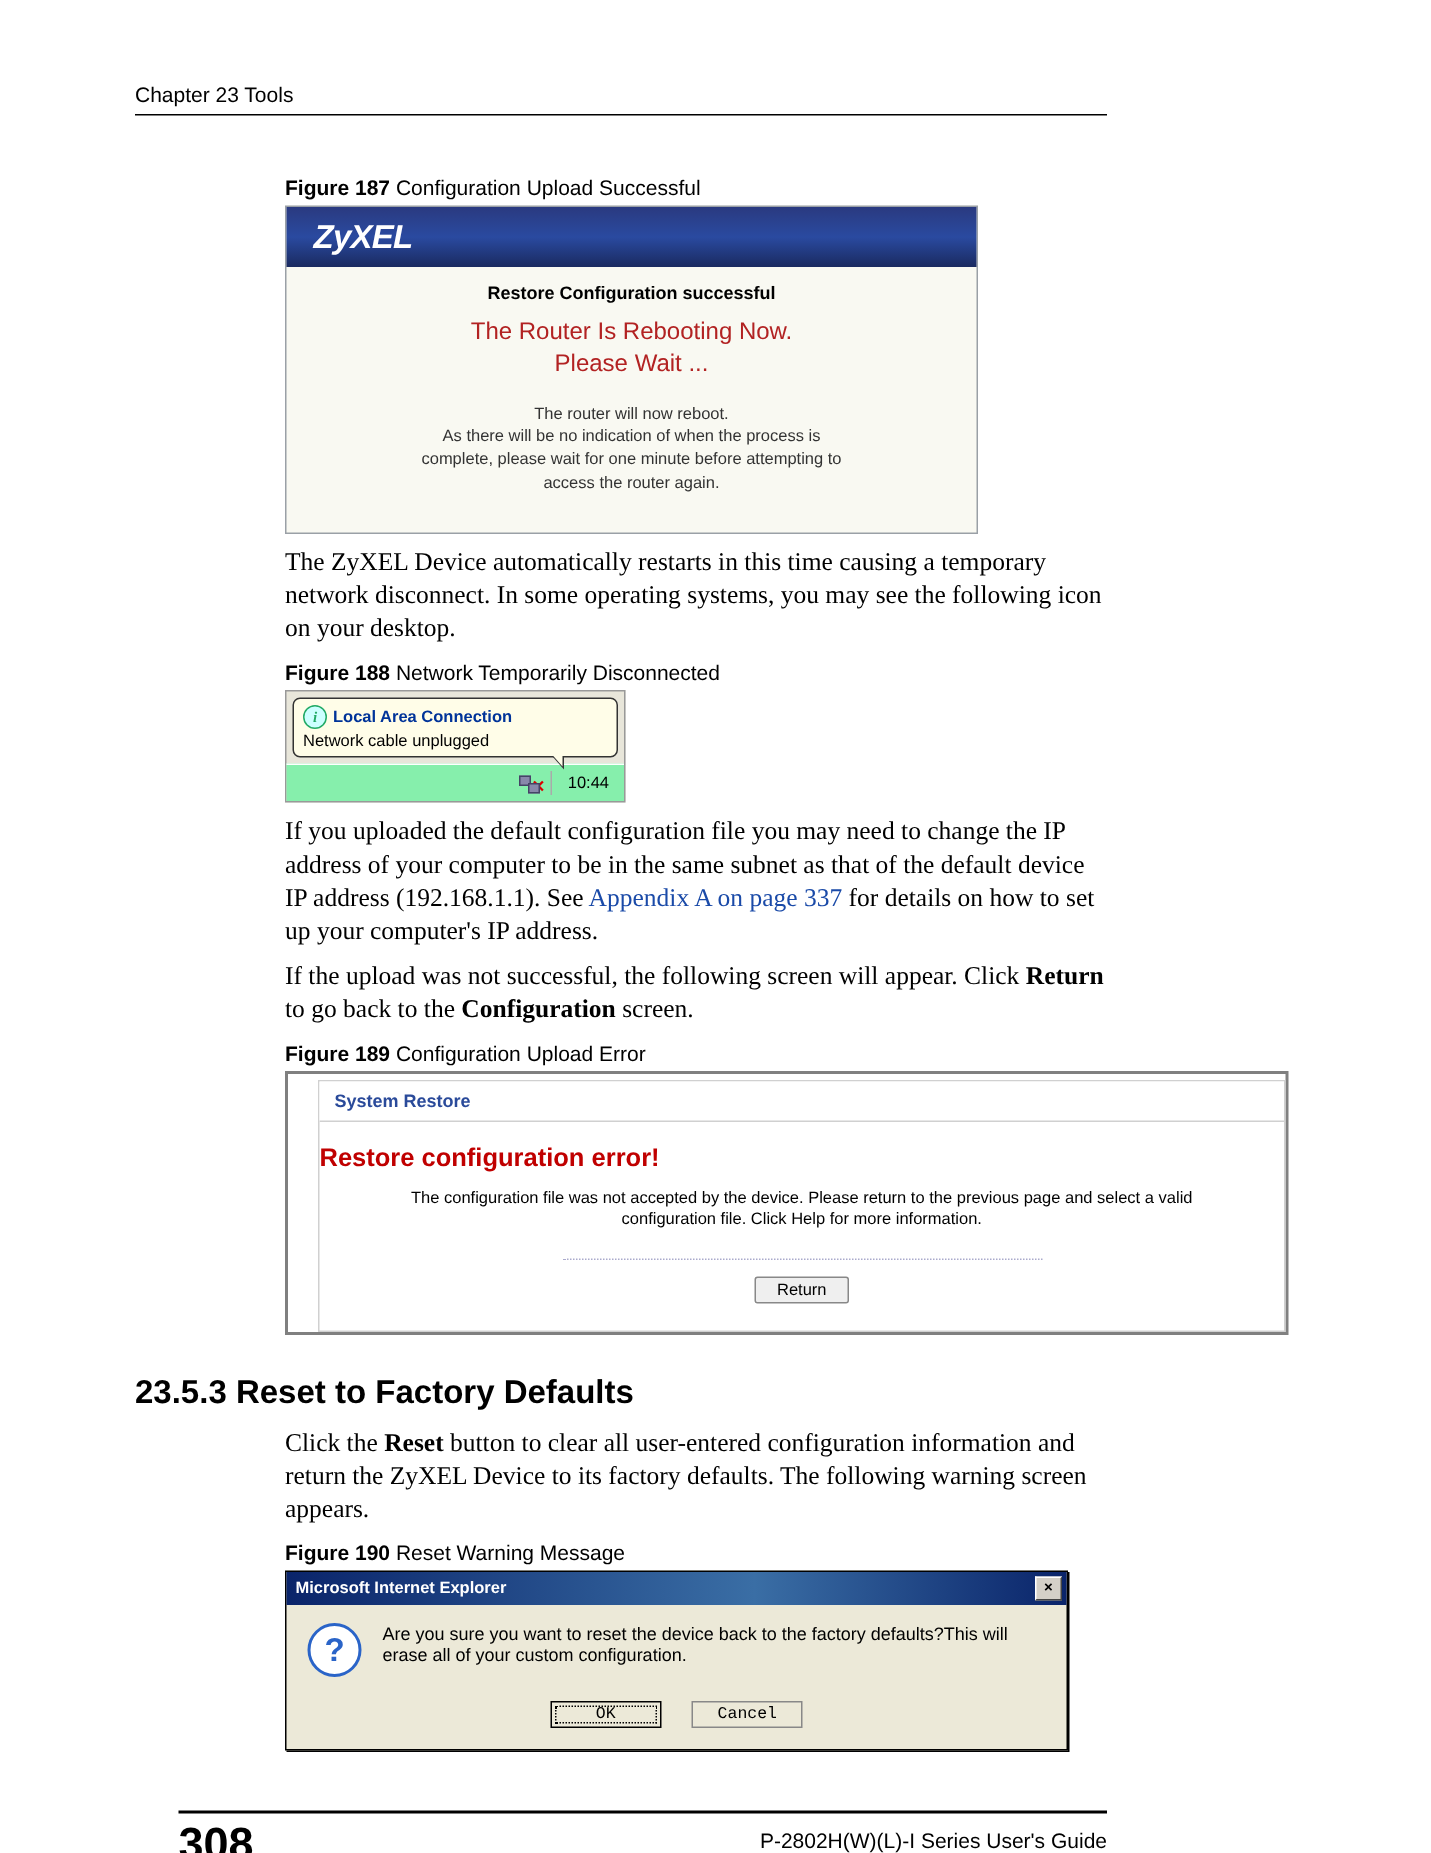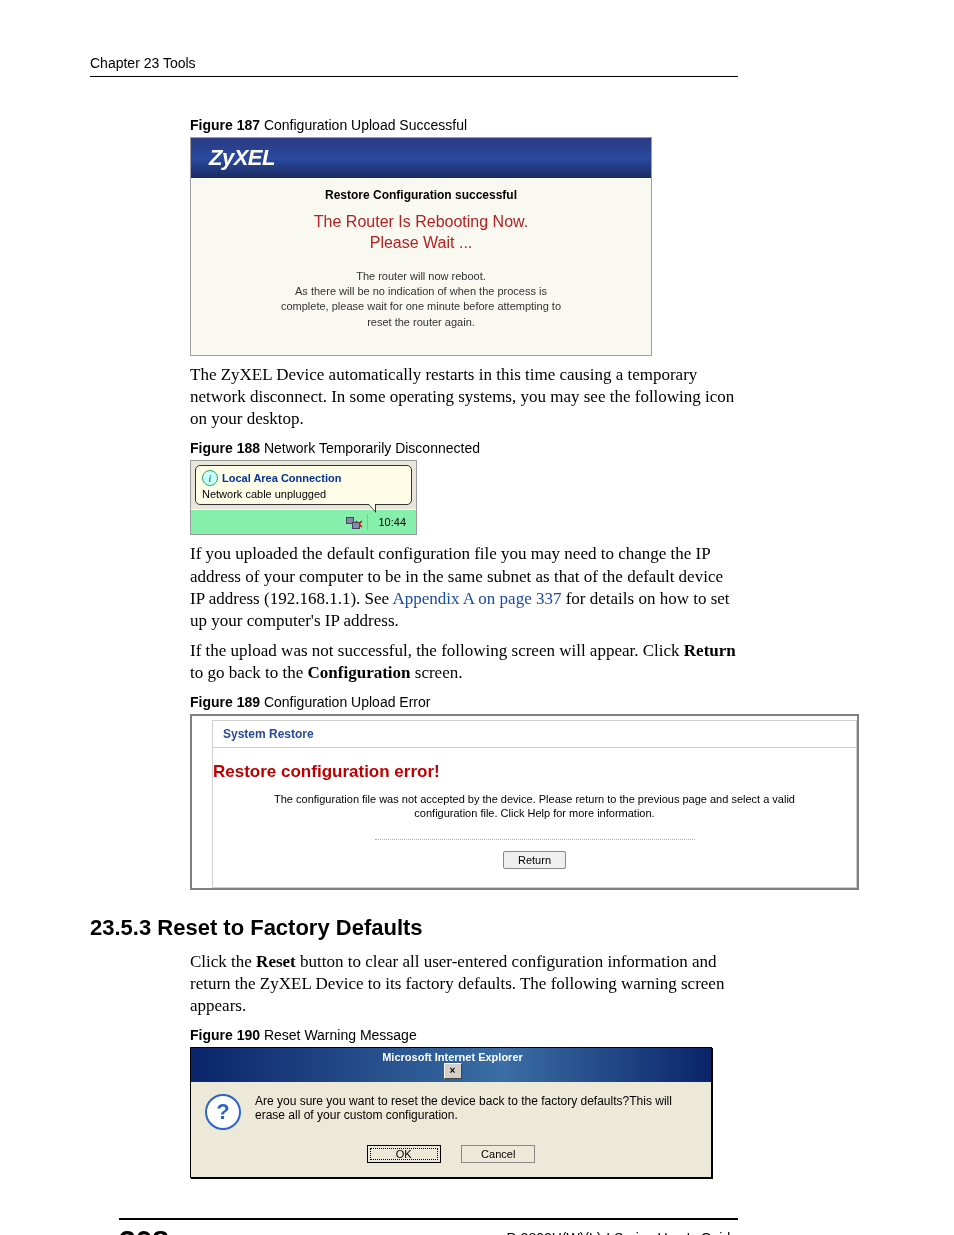--- a/index.html
+++ b/index.html
@@ -211,42 +211,42 @@
     border:1px solid #000;
     font-family: Tahoma, Arial, sans-serif;
     box-shadow: 1px 1px 0 #000;
   }
   .fig190 .titlebar {
     background: linear-gradient(90deg, #0a246a 0%, #3a6ea5 60%, #0a246a 100%);
     color:#fff;
     font-size:11px;
     font-weight:bold;
     padding:3px 3px 3px 6px;
-    display:flex;justify-content:space-between;align-items:center;flex-direction:column;
+    display:flex;justify-content:space-between;align-items:center;
   }
   .fig190 .titlebar .xbtn {
     width:16px;height:14px;background:#d4d0c8;border:1px solid #fff;
     border-right-color:#444;border-bottom-color:#444;
     display:inline-flex;align-items:center;justify-content:center;
     color:#000;font-weight:bold;font-size:10px;font-family:Arial;
   }
   .fig190 .bodyrow {
     display:flex; padding:12px 14px 6px 14px; gap:14px; align-items:flex-start;
   }
   .fig190 .qicon {
     width:32px;height:32px;border:2px solid #2a64c8;border-radius:50%;background:#fff;
     display:inline-flex;align-items:center;justify-content:center;
     color:#2a64c8;font-size:22px;font-weight:bold;flex-shrink:0;
   }
   .fig190 .dlgmsg { font-size:12px; }
   .fig190 .btnrow {
     text-align:center;padding:8px 0 14px 0;
   }
   .fig190 button {
-    font-family: Liberation Sans, sans-serif;
+    font-family: Liberation Mono, monospace;
     font-size:11px;
     width:74px;
     padding:2px 0;
     background:#ece9d8;
     border:1px solid #888;
     margin: 0 8px;
   }
   .fig190 button.default {
     outline:1px dotted #000;
     outline-offset:-4px;
@@ -291,21 +291,21 @@
       <div class="inner">
         <div class="hdr">Restore Configuration successful</div>
         <div class="reboot">
           <div>The Router Is Rebooting Now.</div>
           <div>Please Wait ...</div>
         </div>
         <div class="note">
           <div>The router will now reboot.</div>
           <div>As there will be no indication of when the process is</div>
           <div>complete, please wait for one minute before attempting to</div>
-          <div>reset the router again.</div>
+          <div>access the router again.</div>
         </div>
       </div>
     </div>
 
     <p class="body-text">The ZyXEL Device automatically restarts in this time causing a temporary network disconnect. In some operating systems, you may see the following icon on your desktop.</p>
 
     <div class="fig-caption">
       <b>Figure 188</b><span>   Network Temporarily Disconnected</span>
     </div>
     <div class="fig188">

